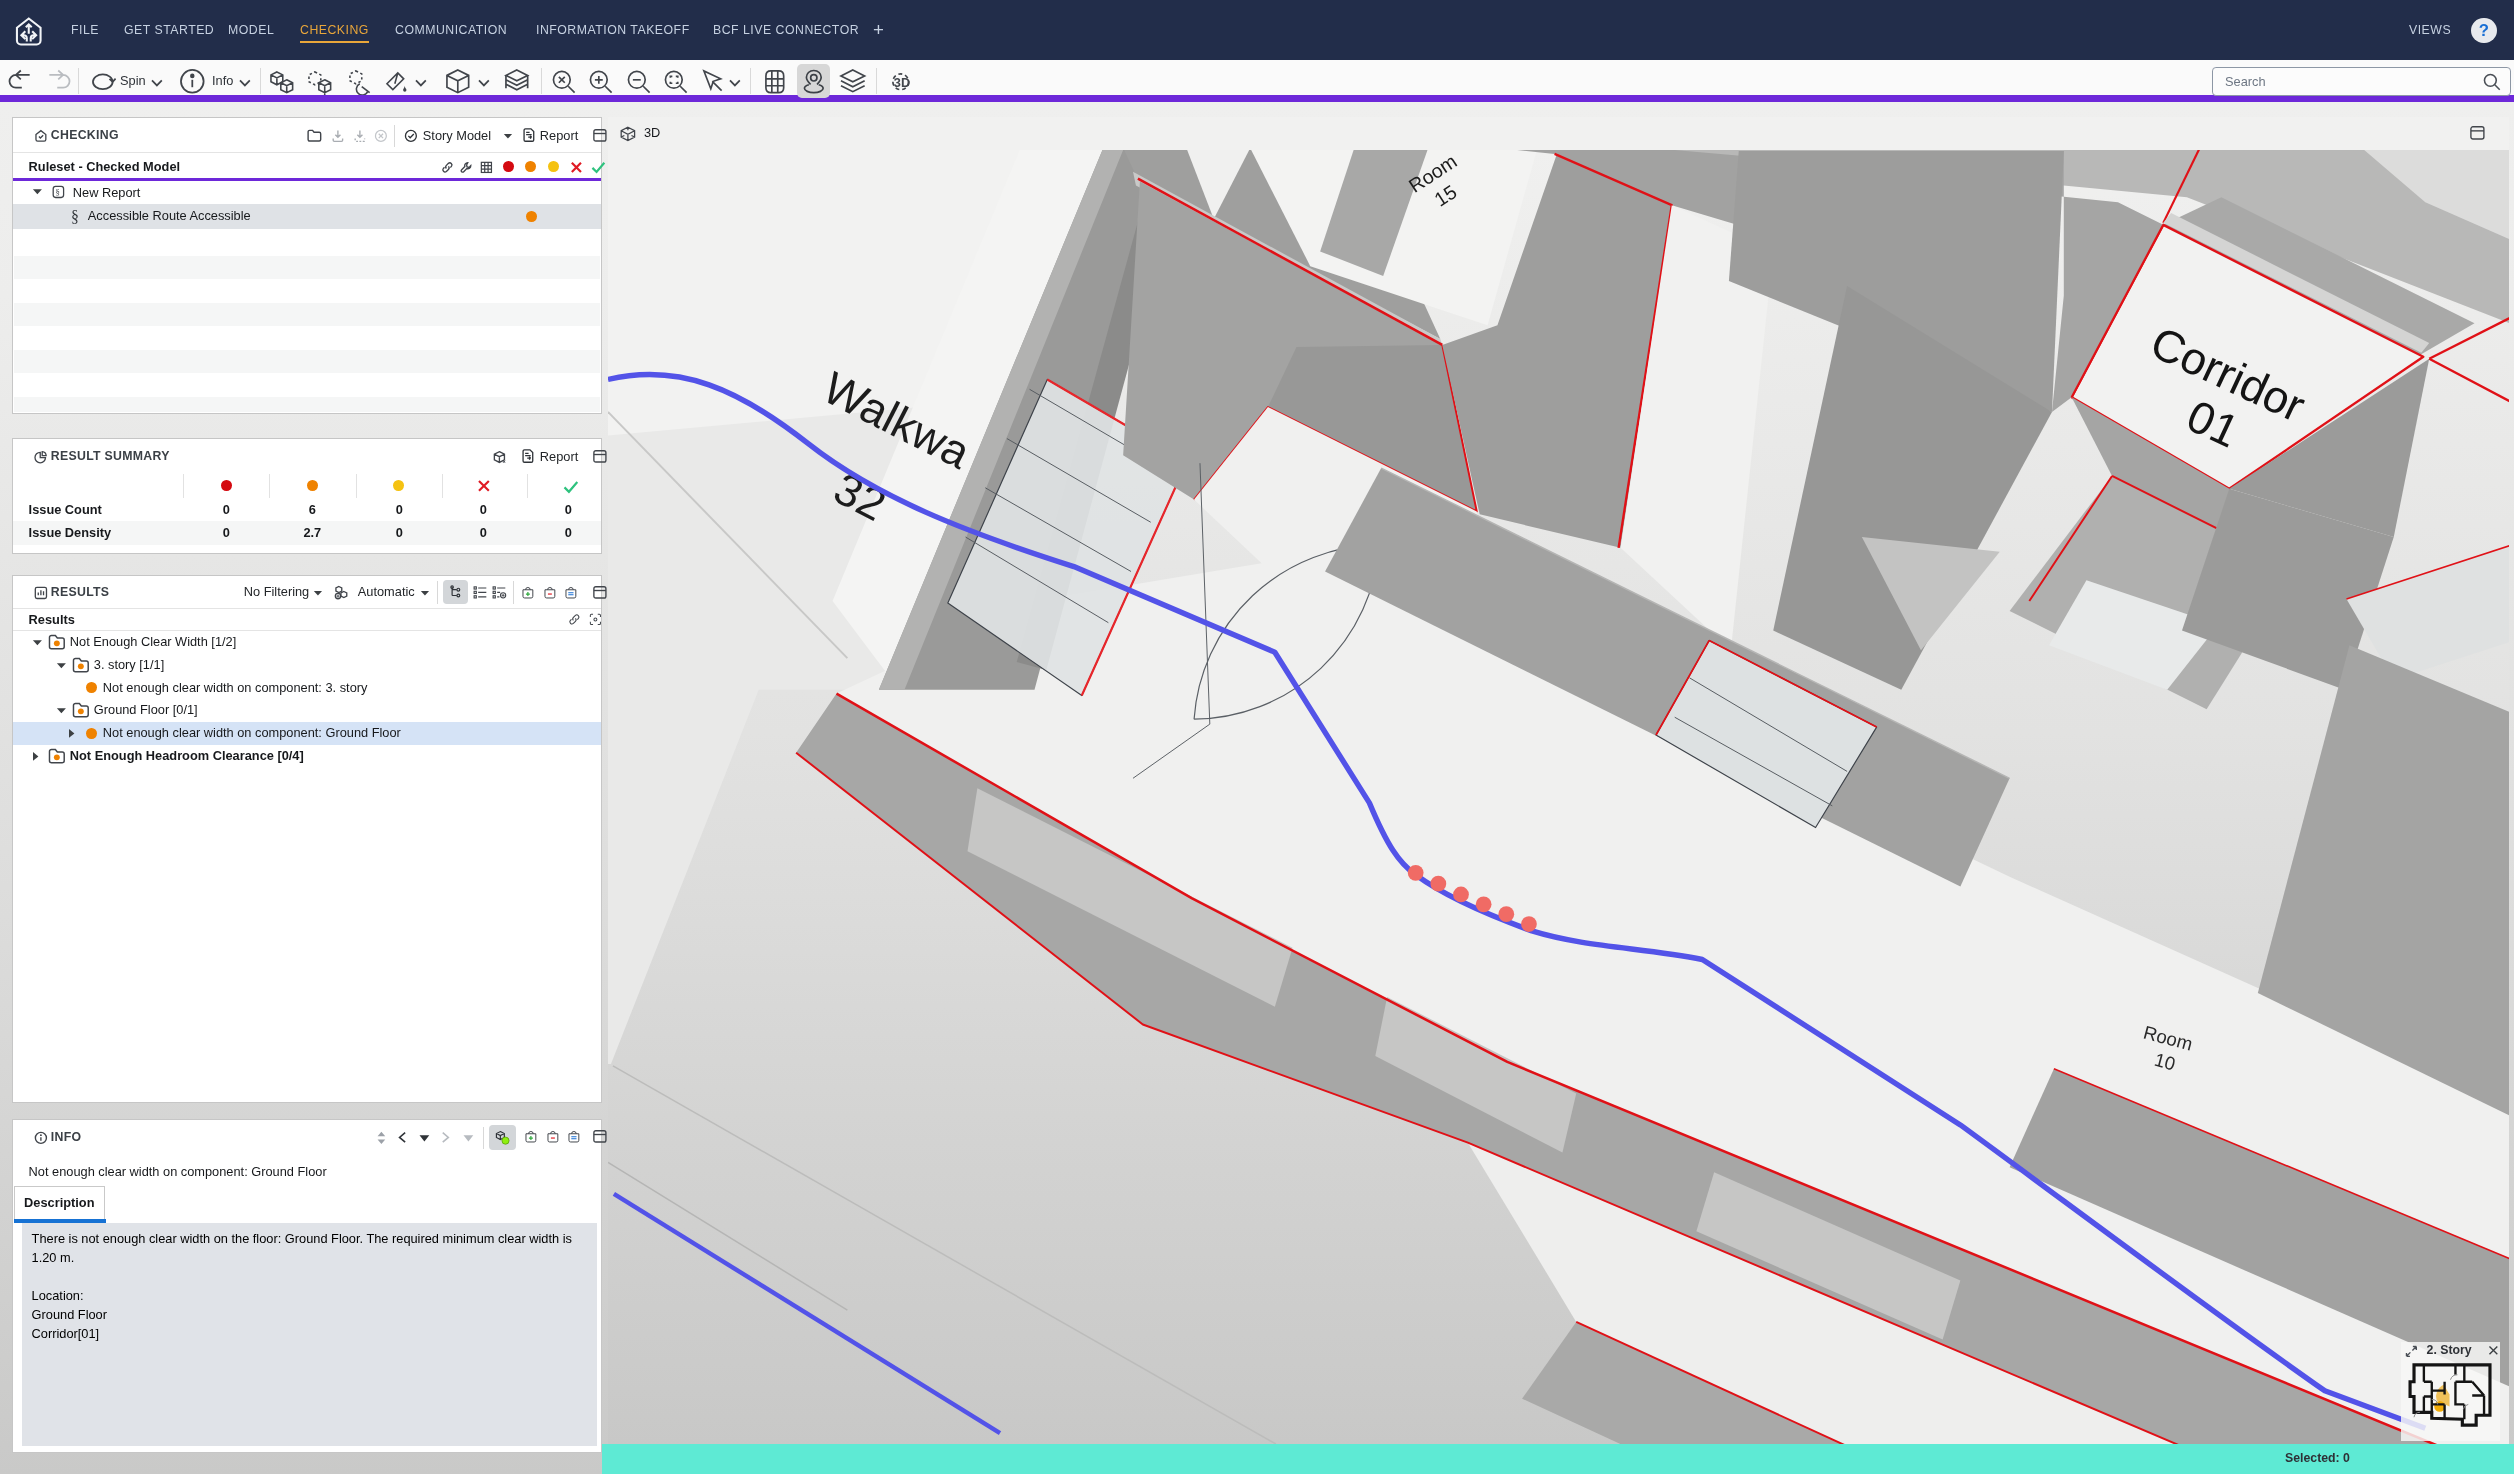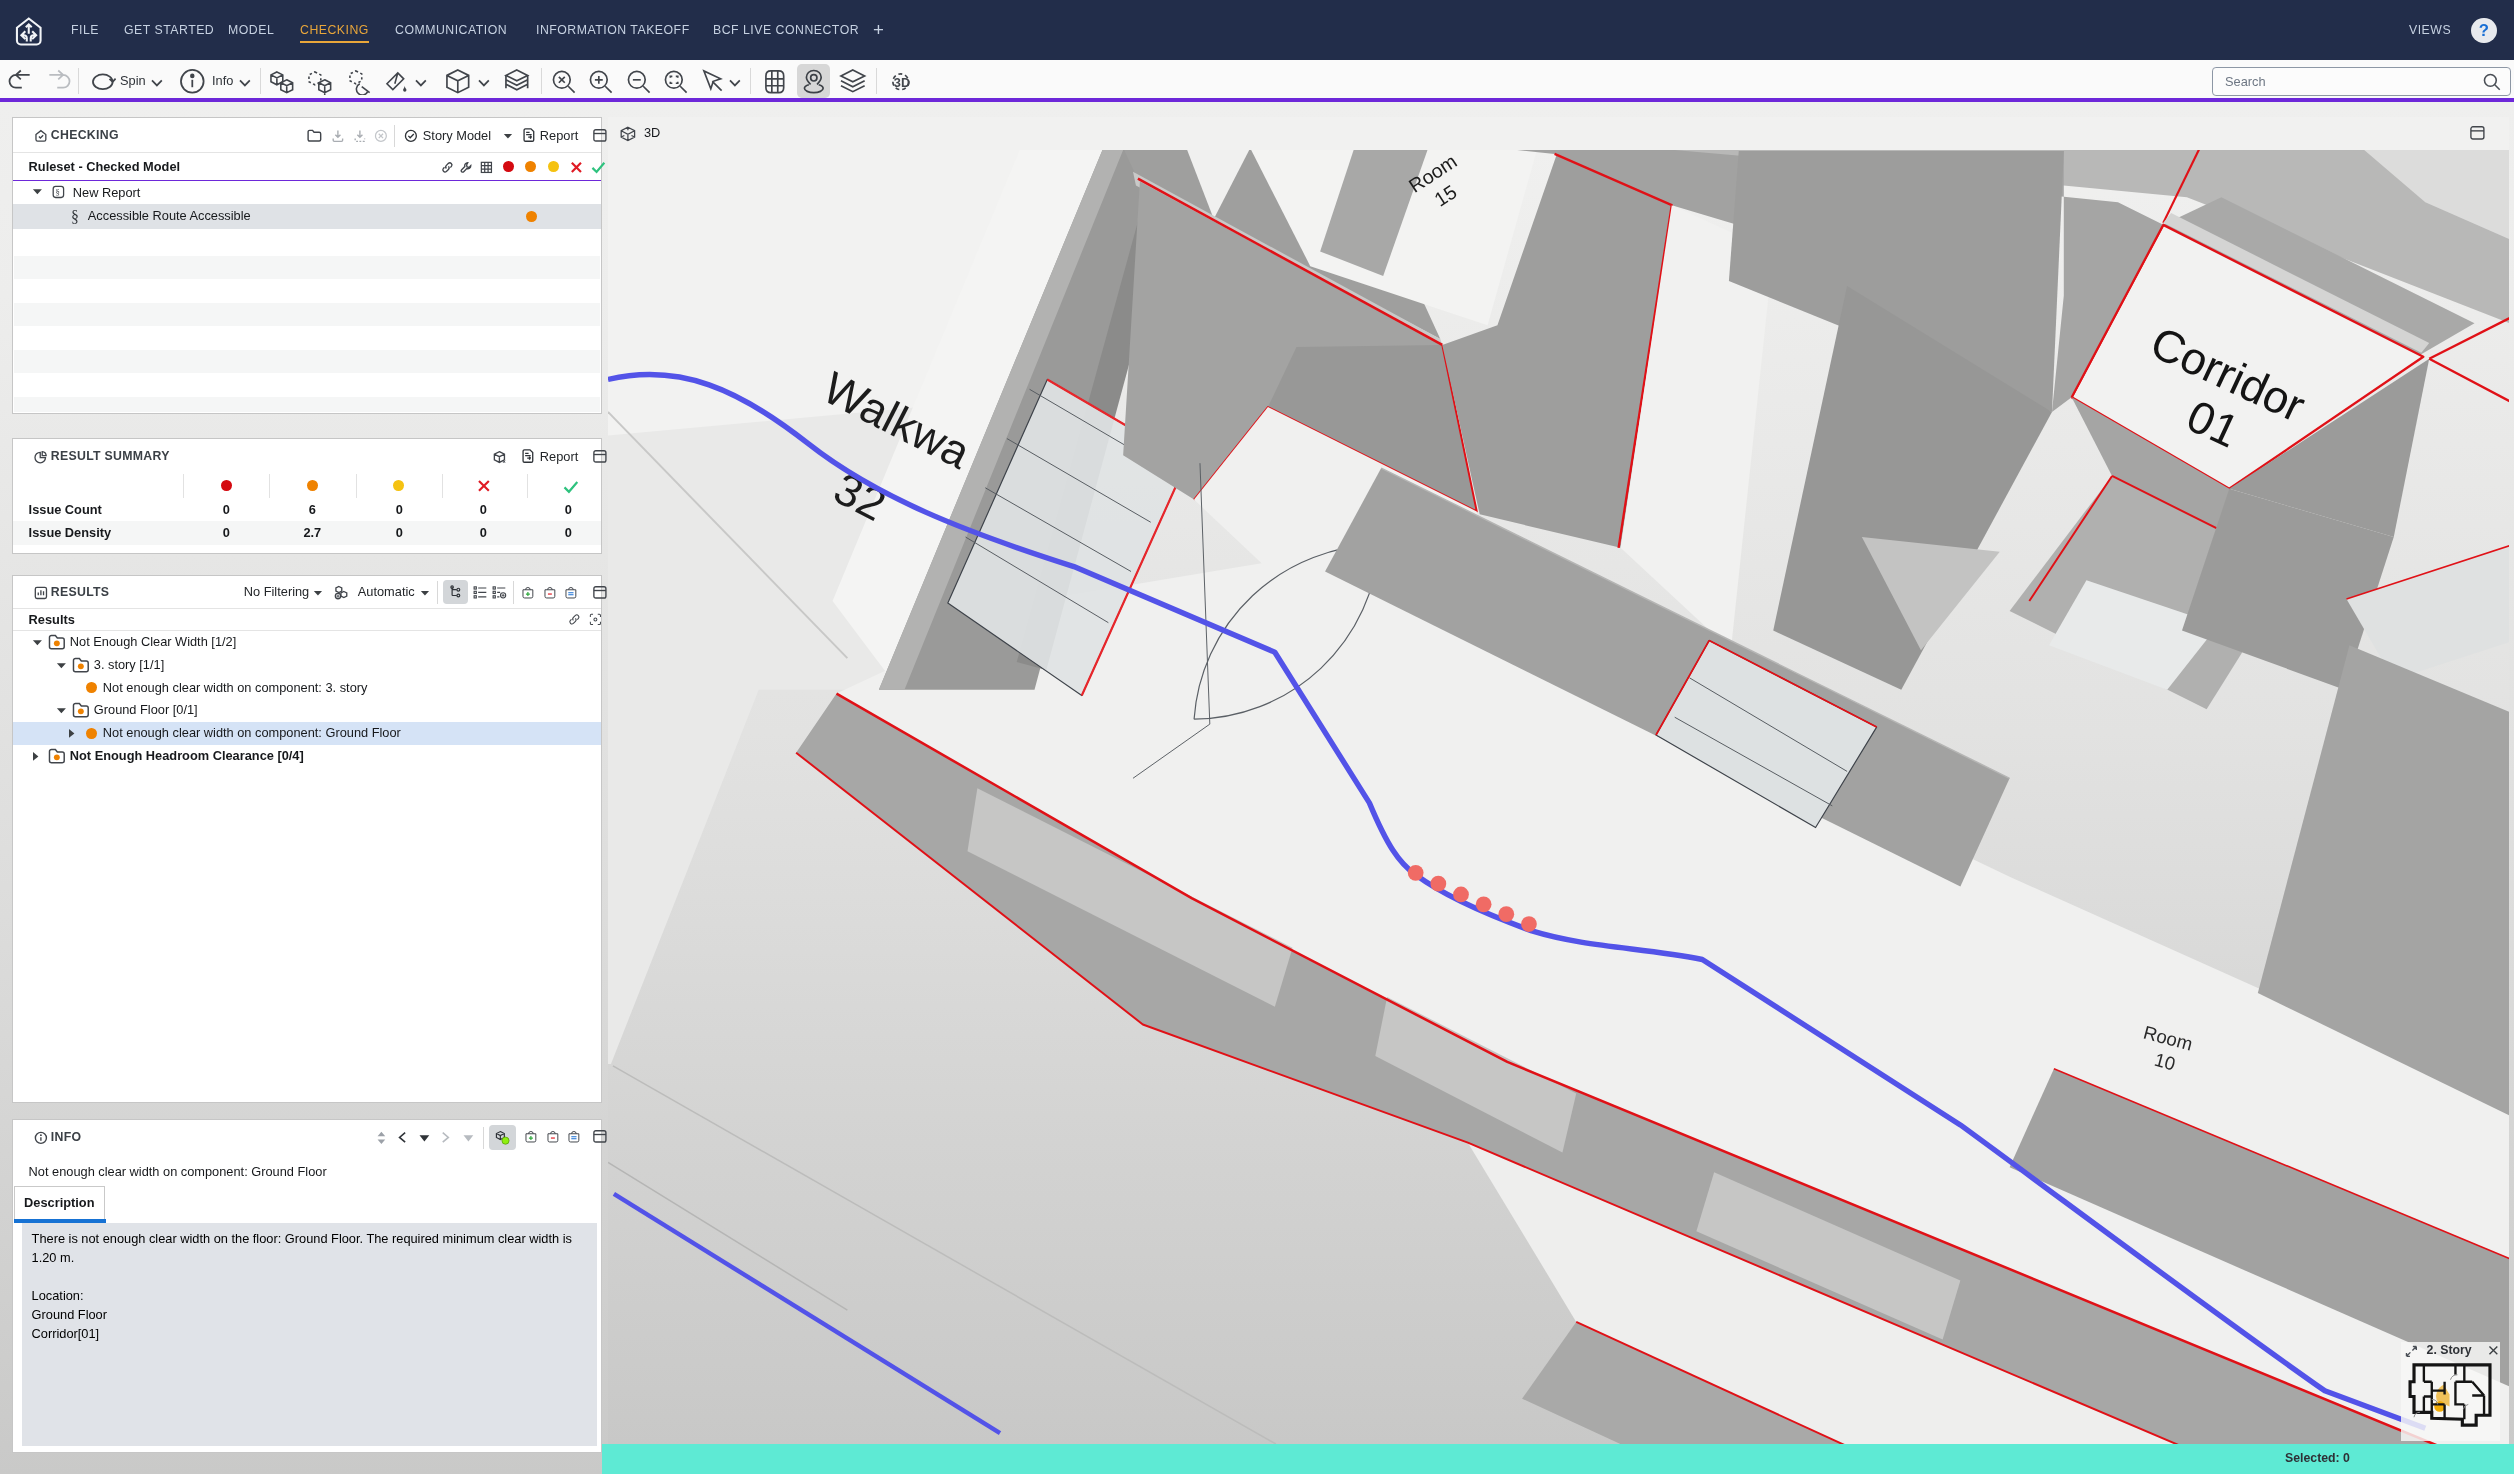--- a/index.html
+++ b/index.html
@@ -4,21 +4,21 @@
 <style>
   * { margin:0; padding:0; box-sizing:border-box; }
   html,body { width:2515px; height:1475px; overflow:hidden; font-family:"Liberation Sans", sans-serif; }
   body { background:linear-gradient(180deg,#f0f0ef 0px,#ededec 296px,#dddddc 887px,#c9c9c8 1475px); position:relative; }
   
   #topbar { position:absolute; left:0; top:0; width:2515px; height:60px; background:#222d4a;padding-left:31px; }
   #topbar .menu { position:absolute; top:0; height:60px; line-height:60px; font-size:12.3px; color:#c6d1e1; letter-spacing:0.5px; }
   #topbar .active { color:#e9a63a; }
   #topbar .active:after { content:""; position:absolute; left:0; right:0; bottom:16.7px; height:2px; background:#e9a63a; }
   
-  #toolbar { position:absolute; left:0; top:60px; width:2515px; height:42px; background:#fafafa; border-bottom:4px solid #6d28d9; }
+  #toolbar { position:absolute; left:0; top:60px; width:2515px; height:42px; background:#fafafa; border-bottom:7px solid #6d28d9; }
   .tsep { position:absolute; top:7.9px; width:1px; height:26.6px; background:#d9d9d9; }
   .tlabel { position:absolute; top:0; height:42px; line-height:42px; font-size:12.8px; color:#2e3238; }
   #search { position:absolute; left:2212px; top:6.9px; width:299px; height:29.6px; border:1px solid #8d97a5; border-radius:3.9px; background:#fcfcfc; font-size:12.8px; color:#6d7683; line-height:27.6px; padding-left:9.9px; }
   
   .panel { position:absolute; left:11.8px; width:590px; background:#fff; border:1px solid #c6c6c6; }
   .phead { position:relative; height:35px; border-bottom:1px solid #e4e4e4; }
   .ptitle { position:absolute; left:38px; top:0; line-height:35px; font-size:12.3px; font-weight:700; color:#3b4046; letter-spacing:0.3px; }
   .rowtext { font-size:12.8px; color:#17191c; }
   svg.ic { position:absolute; }
   
@@ -343,21 +343,21 @@
     <svg class="ic" style="left:509px;top:9.9px" width="13.8" height="14.8" viewBox="0 0 20 21" fill="none" stroke="#2f3338" stroke-width="1.9">
       <path d="M3 3 a2 2 0 0 1 2 -2 h8 l4 4 v12 a2 2 0 0 1 -2 2 H5 a2 2 0 0 1 -2 -2 Z M6 6 h5 M6 9.5 h8"></path>
       <path d="M9 13 h5 m0 0 l-2.2 -2.2 M14 13 l-2.2 2.2"></path>
     </svg>
     <div class="tlabel" style="left:527px;height:35px;line-height:35px;color:#232629">Report</div>
     <svg class="ic" style="left:580px;top:10.8px" width="13.8" height="12.8" viewBox="0 0 18 17" fill="none" stroke="#41454b" stroke-width="1.8">
       <rect x="1" y="1" width="16" height="15" rx="2.5"></rect>
         <path d="M1 6 h16"></path>
     </svg>
   </div>
-  <div style="position:relative;height:27.6px;border-bottom:1px solid #6d28d9">
+  <div style="position:relative;height:27.6px;border-bottom:3px solid #6d28d9">
     <div class="rowtext" style="position:absolute;left:15.8px;line-height:27.6px;font-weight:700">Ruleset - Checked Model</div>
     <svg class="ic" style="left:428px;top:7.9px" width="12.8" height="12.8" viewBox="0 0 19 19" fill="none" stroke="#41454b" stroke-width="2">
       <path d="M8 11 a3.2 3.2 0 0 1 0 -4.5 l3 -3 a3.2 3.2 0 0 1 4.5 4.5 l-1.7 1.7"></path>
       <path d="M11 8 a3.2 3.2 0 0 1 0 4.5 l-3 3 a3.2 3.2 0 0 1 -4.5 -4.5 l1.7 -1.7"></path>
     </svg>
     <svg class="ic" style="left:447px;top:7.9px" width="12.8" height="12.8" viewBox="0 0 19 19" fill="none" stroke="#41454b" stroke-width="2">
       <path d="M11.5 2.5 a4.5 4.5 0 0 0 -4.3 5.8 L2.5 13 a2 2 0 0 0 3 3 l4.6 -4.7 a4.5 4.5 0 0 0 5.9 -4.4 l-2.6 2.6 l-2.9 -0.7 l-0.7 -2.9 Z"></path>
     </svg>
     <svg class="ic" style="left:467px;top:7.9px" width="12.8" height="12.8" viewBox="0 0 19 19" fill="none" stroke="#41454b" stroke-width="1.8">
       <rect x="2" y="2" width="15" height="15"></rect>

